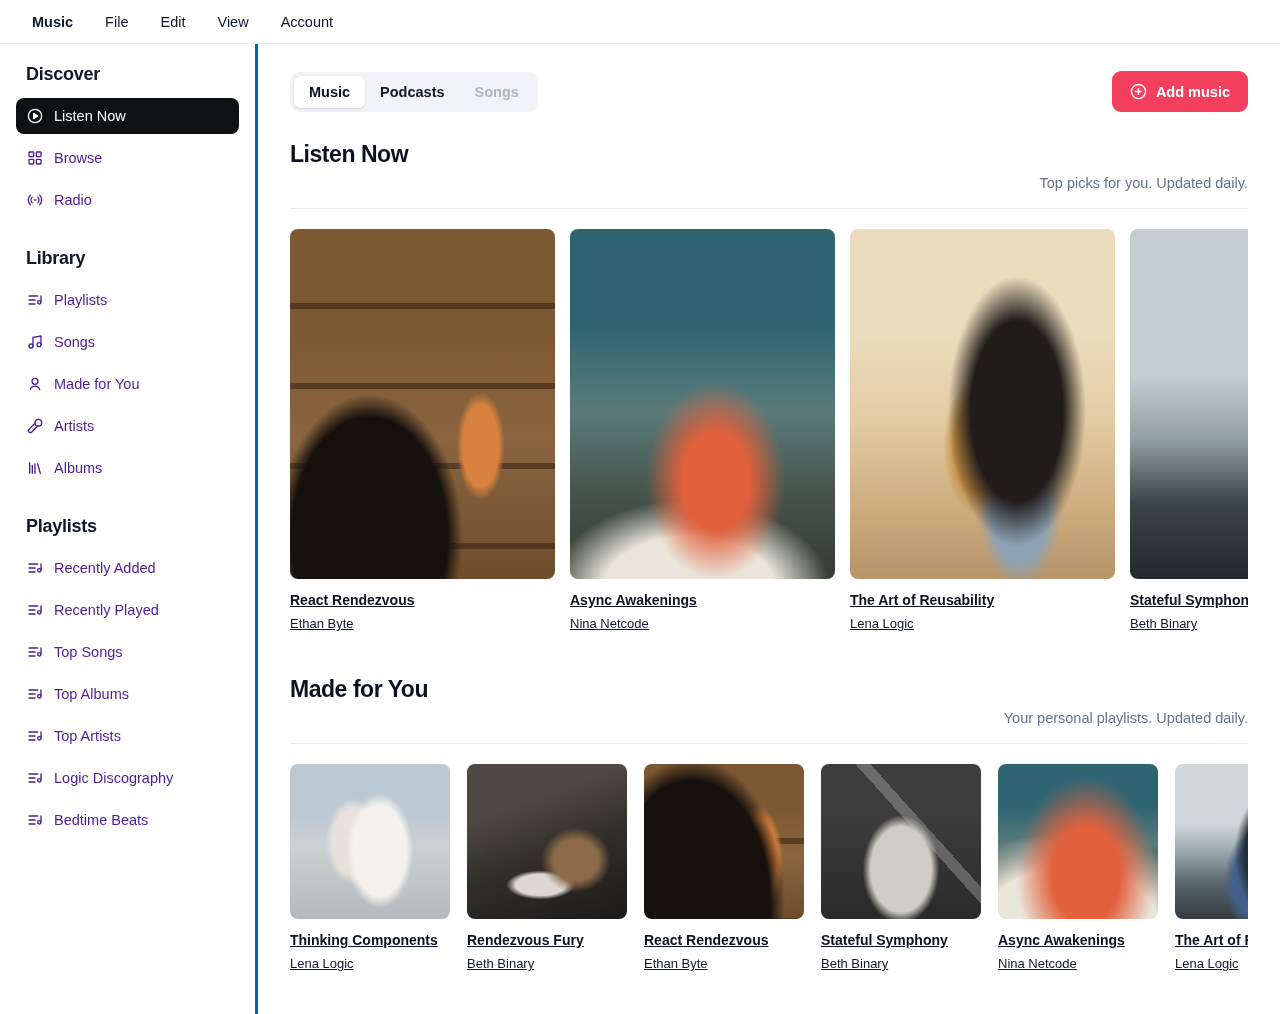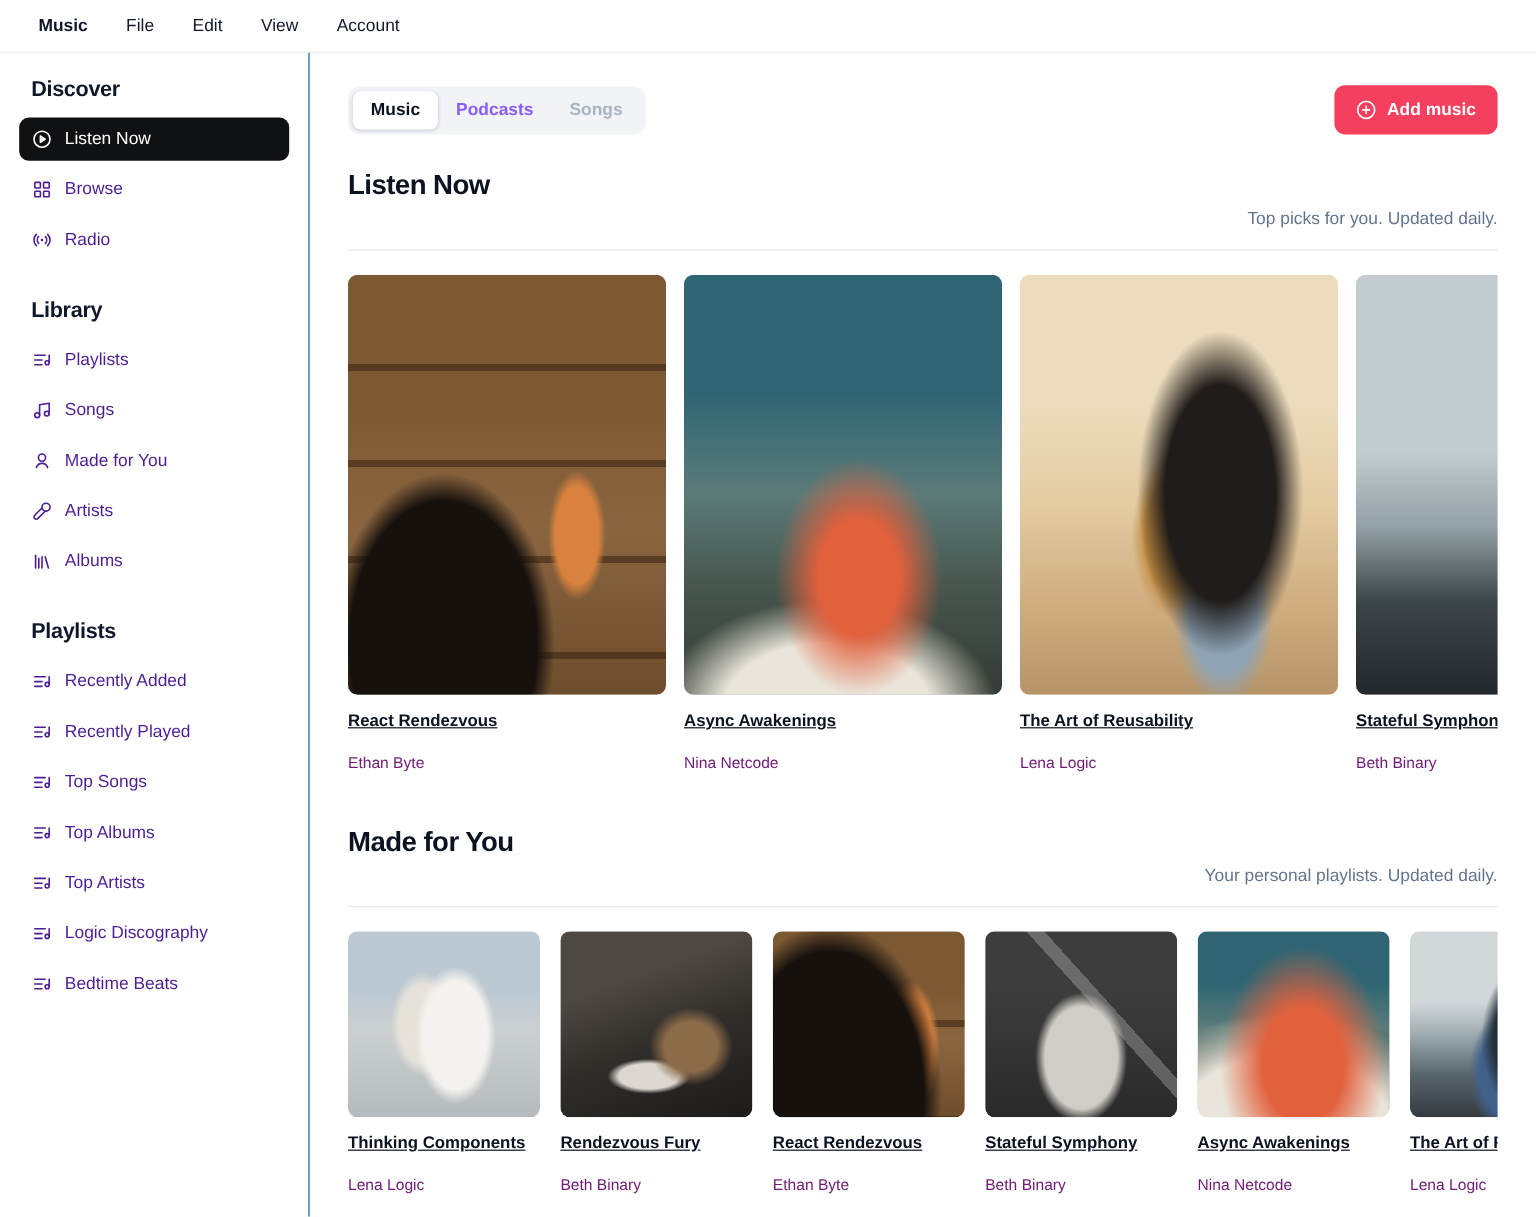--- a/index.html
+++ b/index.html
@@ -14,21 +14,21 @@
   .menubar {
     height:44px; border-bottom:1px solid #e7e9ee;
     display:flex; align-items:center; gap:32px;
     padding:0 16px 0 32px; font-size:14.5px;
   }
   .menubar .mitem { color:#0f172a; font-weight:400; cursor:default; }
   .menubar .mitem.bold { font-weight:700; }
   
   .layout { display:flex; height:970px; }
   .sidebar {
-    width:258px; flex:none; border-right:1px solid #0369a1;
+    width:258px; flex:none; border-right:3px solid #0369a1;
     padding:20px 16px;
   }
   .side-section { margin-bottom:30px; }
   .side-title {
     font-size:18px; font-weight:700; letter-spacing:-0.015em;
     padding:0 10px; margin:0 0 13px;
   }
   .side-item {
     display:flex; align-items:center; gap:11px;
     height:36px; padding:0 11px; margin-bottom:6px;
@@ -40,47 +40,47 @@
   
   .main { flex:1; padding:27px 32px 0; overflow:hidden; }
   .topbar { display:flex; justify-content:space-between; align-items:center; }
   .tabs {
     background:#f1f3f7; border-radius:10px; padding:4px;
     display:flex; align-items:center;
   }
   .tab {
     border:none; background:transparent; border-radius:7px;
     padding:8px 15px; font-size:14.5px; font-weight:600;
-    font-family:inherit; color:#8b5cf6; cursor:pointer;
+    font-family:inherit; color:#0f172a; cursor:pointer;
   }
   .tab.active { background:#fff; color:#0b1220; box-shadow:0 1px 3px rgba(15,23,42,.14); }
   .tab.disabled { color:#aab4c2; cursor:default; }
   .add-btn {
     border:none; cursor:pointer; font-family:inherit;
     background:var(--accent,#f43f5e); color:#fff;
-    height:41px; padding:0 18px; border-radius:9px;
-    display:flex; align-items:center; gap:9px;
+    height:41px; padding:12px 18px; border-radius:9px;
+    display:flex; align-items:flex-end; gap:9px;
     font-size:14.5px; font-weight:600;
   }
   .add-btn svg { width:17px; height:17px; }
   .section-title {
     margin:29px 0 0; font-size:23px; font-weight:700; letter-spacing:-0.02em; color:#0b1220;
   }
   .section2 .section-title { margin-top:45px; }
   .section-sub { margin:7px 0 0; font-size:14.5px; color:#64748b;text-align:right; }
   .separator { height:1px; background:#e7e9ee; border:none; margin:17px 0 20px; }
   .card-row { display:flex; gap:15px; overflow:hidden; }
   .card { flex:none; cursor:pointer; }
   .card-lg { width:265px; }
   .card-lg .art { width:265px; height:350px; }
   .card-sm { width:162px; }
   .card-sm .art { width:160px; height:155px; }
   .art { border-radius:8px; background:#ddd; }
   .card-title { margin-top:13px; font-size:14px; font-weight:600; white-space:nowrap; color:#0b1220;text-decoration:underline; }
-  .card-artist { margin-top:20px; font-size:13px; color:#701a75; white-space:nowrap; }
+  .card-artist { margin-top:8px; font-size:13px; color:#0f172a; white-space:nowrap;text-decoration:underline; }
   
   [data-art="react-rendezvous"] { background:
     radial-gradient(150px 230px at 30% 88%, #16110d 0 52%, rgba(22,17,13,0) 62%),
     radial-gradient(40px 90px at 72% 62%, #d9823f 0 45%, rgba(217,130,63,0) 60%),
     repeating-linear-gradient(180deg, rgba(46,28,12,0) 0 74px, rgba(46,28,12,.5) 74px 80px),
     linear-gradient(180deg, #7c5833 0 30%, #8a6540 60%, #6e4d2c); }
   [data-art="async-awakenings"] { background:
     radial-gradient(120px 170px at 55% 72%, #e2603c 0 28%, rgba(226,96,60,0) 58%),
     radial-gradient(230px 150px at 45% 104%, #e9e5da 0 38%, rgba(233,229,218,0) 62%),
     linear-gradient(180deg, #2f6573 0 28%, #5b7b79 52%, #47564e 74%, #333b34); }

